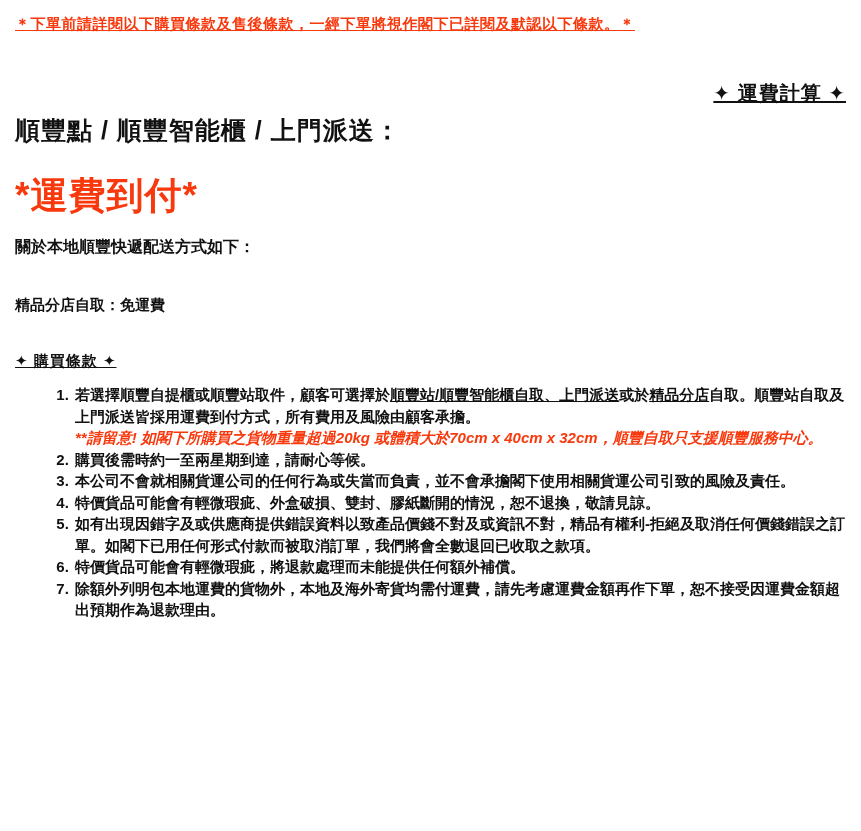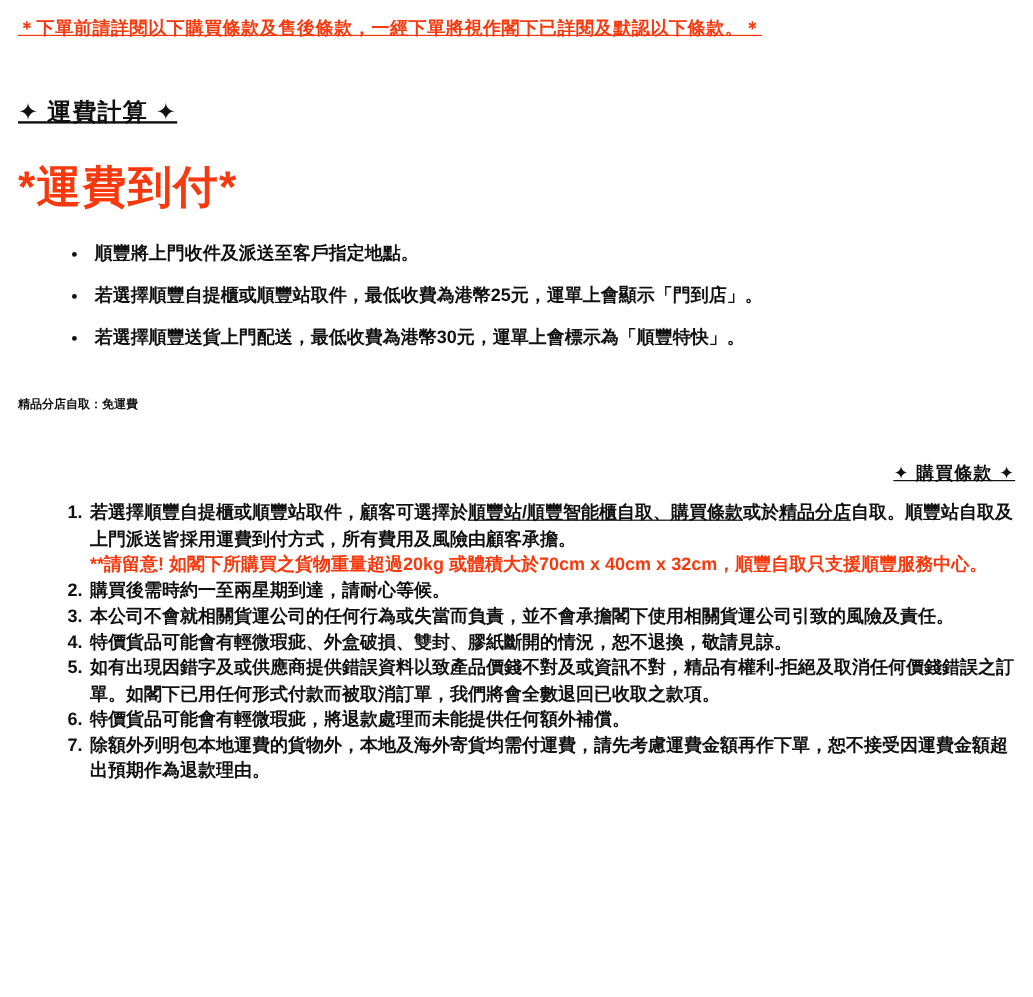--- a/index.html
+++ b/index.html
@@ -28,20 +28,21 @@
     line-height: 19px;
     text-decoration: underline;
     letter-spacing: 0.5px;
   }
   .section-heading {
     margin: 47px 0 0 0;
     font-size: 20px;
     font-weight: bold;
     text-decoration: underline;
     letter-spacing: 1px;
+    text-align: right;
   }
   .subheading {
     margin: 7px 0 0 0;
     font-size: 25px;
     font-weight: bold;
     letter-spacing: 1px;
   }
   .highlight {
     margin: 24px 0 0 0;
     font-size: 37px;
@@ -73,75 +74,72 @@
     padding-left: 4px;
   }
   .fee-change-note {
     margin: 29px 0 0 0;
     font-size: 15px;
     font-weight: normal;
     line-height: 20px;
   }
   .store-pickup {
     margin: 36px 0 0 0;
-    font-size: 10px;
+    font-size: 15px;
     font-weight: bold;
     line-height: 20px;
   }
   .terms-heading {
     margin: 37px 0 0 0;
     font-size: 15px;
     font-weight: bold;
     text-decoration: underline;
     letter-spacing: 1px;
-    text-align: right;
   }
   ol.terms-list {
     margin: 13px 0 0 0;
     padding: 0 0 0 58px;
   }
   ol.terms-list li {
     font-size: 15px;
     font-weight: bold;
     line-height: 21.5px;
     padding-left: 2px;
   }
   .u { text-decoration: underline; }
   .red-note {
     color: var(--accent-red);
+    font-style: italic;
   }
 </style>
 </head>
 <body>
 
 <div class="page">
 
   <div class="top-warning">＊下單前請詳閱以下購買條款及售後條款，一經下單將視作閣下已詳閱及默認以下條款。＊</div>
 
   <div class="section-heading">✦ 運費計算 ✦</div>
 
+  <div class="subheading">順豐點 / 順豐智能櫃 / 上門派送：</div>
 
   <div class="highlight">*運費到付*</div>
 
 
+  <div class="local-intro">關於本地順豐快遞配送方式如下：</div>
 
-  <ul class="delivery-list">
-    <li>順豐將上門收件及派送至客戶指定地點。</li>
-    <li>若選擇順豐自提櫃或順豐站取件，最低收費為港幣25元，運單上會顯示「門到店」。</li>
-    <li>若選擇順豐送貨上門配送，最低收費為港幣30元，運單上會標示為「順豐特快」。</li>
-  </ul>
 
 
   <div class="store-pickup">精品分店自取：免運費</div>
 
   <div class="terms-heading">✦ 購買條款 ✦</div>
 
   <ol class="terms-list">
     <li>
-      <span>若選擇順豐自提櫃或順豐站取件，顧客可選擇於</span><span class="u">順豐站/順豐智能櫃自取、購買條款</span><span>或於</span><span class="u">精品分店</span><span>自取。順豐站自取及上門派送皆採用運費到付方式，所有費用及風險由顧客承擔。</span>
+      <span>若選擇順豐自提櫃或順豐站取件，顧客可選擇於</span><span class="u">順豐站/順豐智能櫃自取、上門派送</span><span>或於</span><span class="u">精品分店</span><span>自取。順豐站自取及上門派送皆採用運費到付方式，所有費用及風險由顧客承擔。</span>
       <div class="red-note">**請留意! 如閣下所購買之貨物重量超過20kg 或體積大於70cm x 40cm x 32cm，順豐自取只支援順豐服務中心。</div>
     </li>
     <li>購買後需時約一至兩星期到達，請耐心等候。</li>
     <li>本公司不會就相關貨運公司的任何行為或失當而負責，並不會承擔閣下使用相關貨運公司引致的風險及責任。</li>
     <li>特價貨品可能會有輕微瑕疵、外盒破損、雙封、膠紙斷開的情況，恕不退換，敬請見諒。</li>
     <li>如有出現因錯字及或供應商提供錯誤資料以致產品價錢不對及或資訊不對，精品有權利-拒絕及取消任何價錢錯誤之訂單。如閣下已用任何形式付款而被取消訂單，我們將會全數退回已收取之款項。</li>
     <li>特價貨品可能會有輕微瑕疵，將退款處理而未能提供任何額外補償。</li>
     <li>除額外列明包本地運費的貨物外，本地及海外寄貨均需付運費，請先考慮運費金額再作下單，恕不接受因運費金額超出預期作為退款理由。</li>
 
   </ol>

